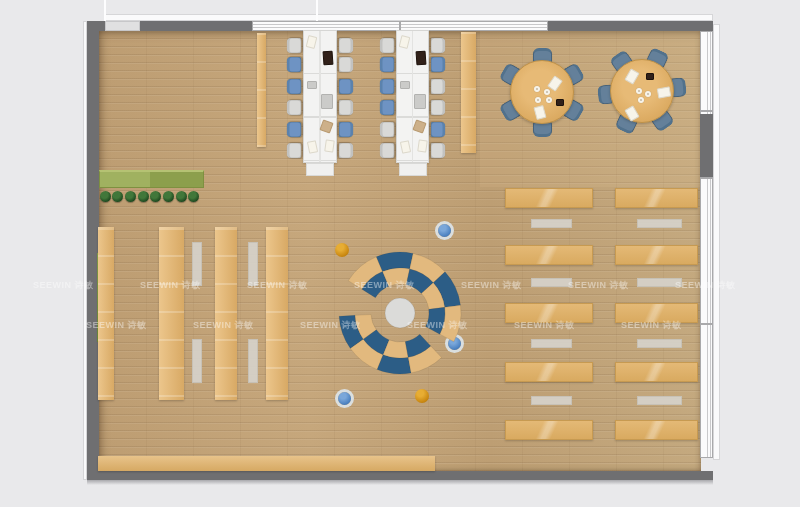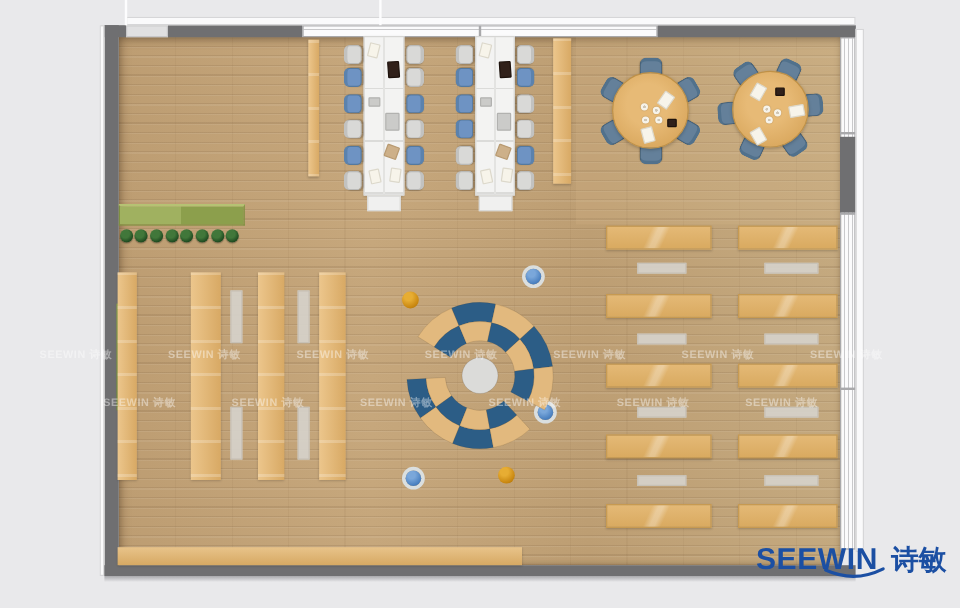--- a/index.html
+++ b/index.html
@@ -51,21 +51,21 @@
   .rdesk{background-image:linear-gradient(115deg,rgba(255,255,255,0) 40%,rgba(255,255,255,.3) 46%,rgba(255,255,255,.3) 50%,rgba(255,255,255,0) 56%),linear-gradient(180deg,#e4b976,#d9aa60);border:1px solid #c79a51;box-shadow:0 1px 2px rgba(0,0,0,.2);}
   .planter{background:linear-gradient(90deg,#a0b160 0 49%,#8c9f4c 49%);border:1px solid #7e9040;border-top:2px solid #b5c273;}
   .plant{border-radius:50%;background:radial-gradient(circle at 40% 35%,#41773a 0 35%,#173f1a 80%);box-shadow:0 1px 1px rgba(0,0,0,.3);}
   .hedge{background:linear-gradient(180deg,#8aa34c,#6f8c3c);}
   .ball{border-radius:50%;}
   .ball.orange{background:radial-gradient(circle at 38% 30%,#e7ad33 0 25%,#c8860f 70%,#9c6a06);}
   .ball.blue{background:radial-gradient(circle at 38% 30%,#7aa7da 0 25%,#4a80c0 70%,#3a6aa6);box-shadow:0 0 0 3px rgba(219,225,229,.95);}
 
   
   #watermarks{position:absolute;left:0;top:0;width:800px;height:507px;pointer-events:none;}
-  .wm{position:absolute;color:rgba(255,255,255,.42);font-size:9px;font-weight:bold;letter-spacing:.5px;white-space:nowrap;margin-top:10px;}
+  .wm{position:absolute;color:rgba(255,255,255,.42);font-size:9px;font-weight:bold;letter-spacing:.5px;white-space:nowrap;}
 
   
   .logo{position:absolute;left:630px;top:451px;display:flex;align-items:baseline;color:var(--logo-blue,#1b4fa3);z-index:60;}
   .logo-en{font-size:25px;font-weight:bold;letter-spacing:.5px;}
   .logo-cn{font-size:23px;font-weight:bold;margin-left:11px;}
   .swoosh{position:absolute;left:56px;top:20px;}
 </style>
 </head>
 <body>
 
@@ -242,21 +242,14 @@
       <span class="wm" style="left: 568px; top: 279px;">SEEWIN 诗敏</span>
       <span class="wm" style="left: 675px; top: 279px;">SEEWIN 诗敏</span>
       <span class="wm" style="left: 86px; top: 319px;">SEEWIN 诗敏</span>
       <span class="wm" style="left: 193px; top: 319px;">SEEWIN 诗敏</span>
       <span class="wm" style="left: 300px; top: 319px;">SEEWIN 诗敏</span>
       <span class="wm" style="left: 407px; top: 319px;">SEEWIN 诗敏</span>
       <span class="wm" style="left: 514px; top: 319px;">SEEWIN 诗敏</span>
       <span class="wm" style="left: 621px; top: 319px;">SEEWIN 诗敏</span>
     </div>
 
-  <div class="logo">
-    <span class="logo-en">SEEWIN</span>
-    <span class="logo-cn">诗敏</span>
-    <svg class="swoosh" width="54" height="16" viewBox="0 0 54 16">
-      <path d="M2 4 Q26 15 50 3" fill="none" stroke="currentColor" stroke-width="2.6" stroke-linecap="round"></path>
-    </svg>
-  </div>
 
 </div>
 
 </body></html>

